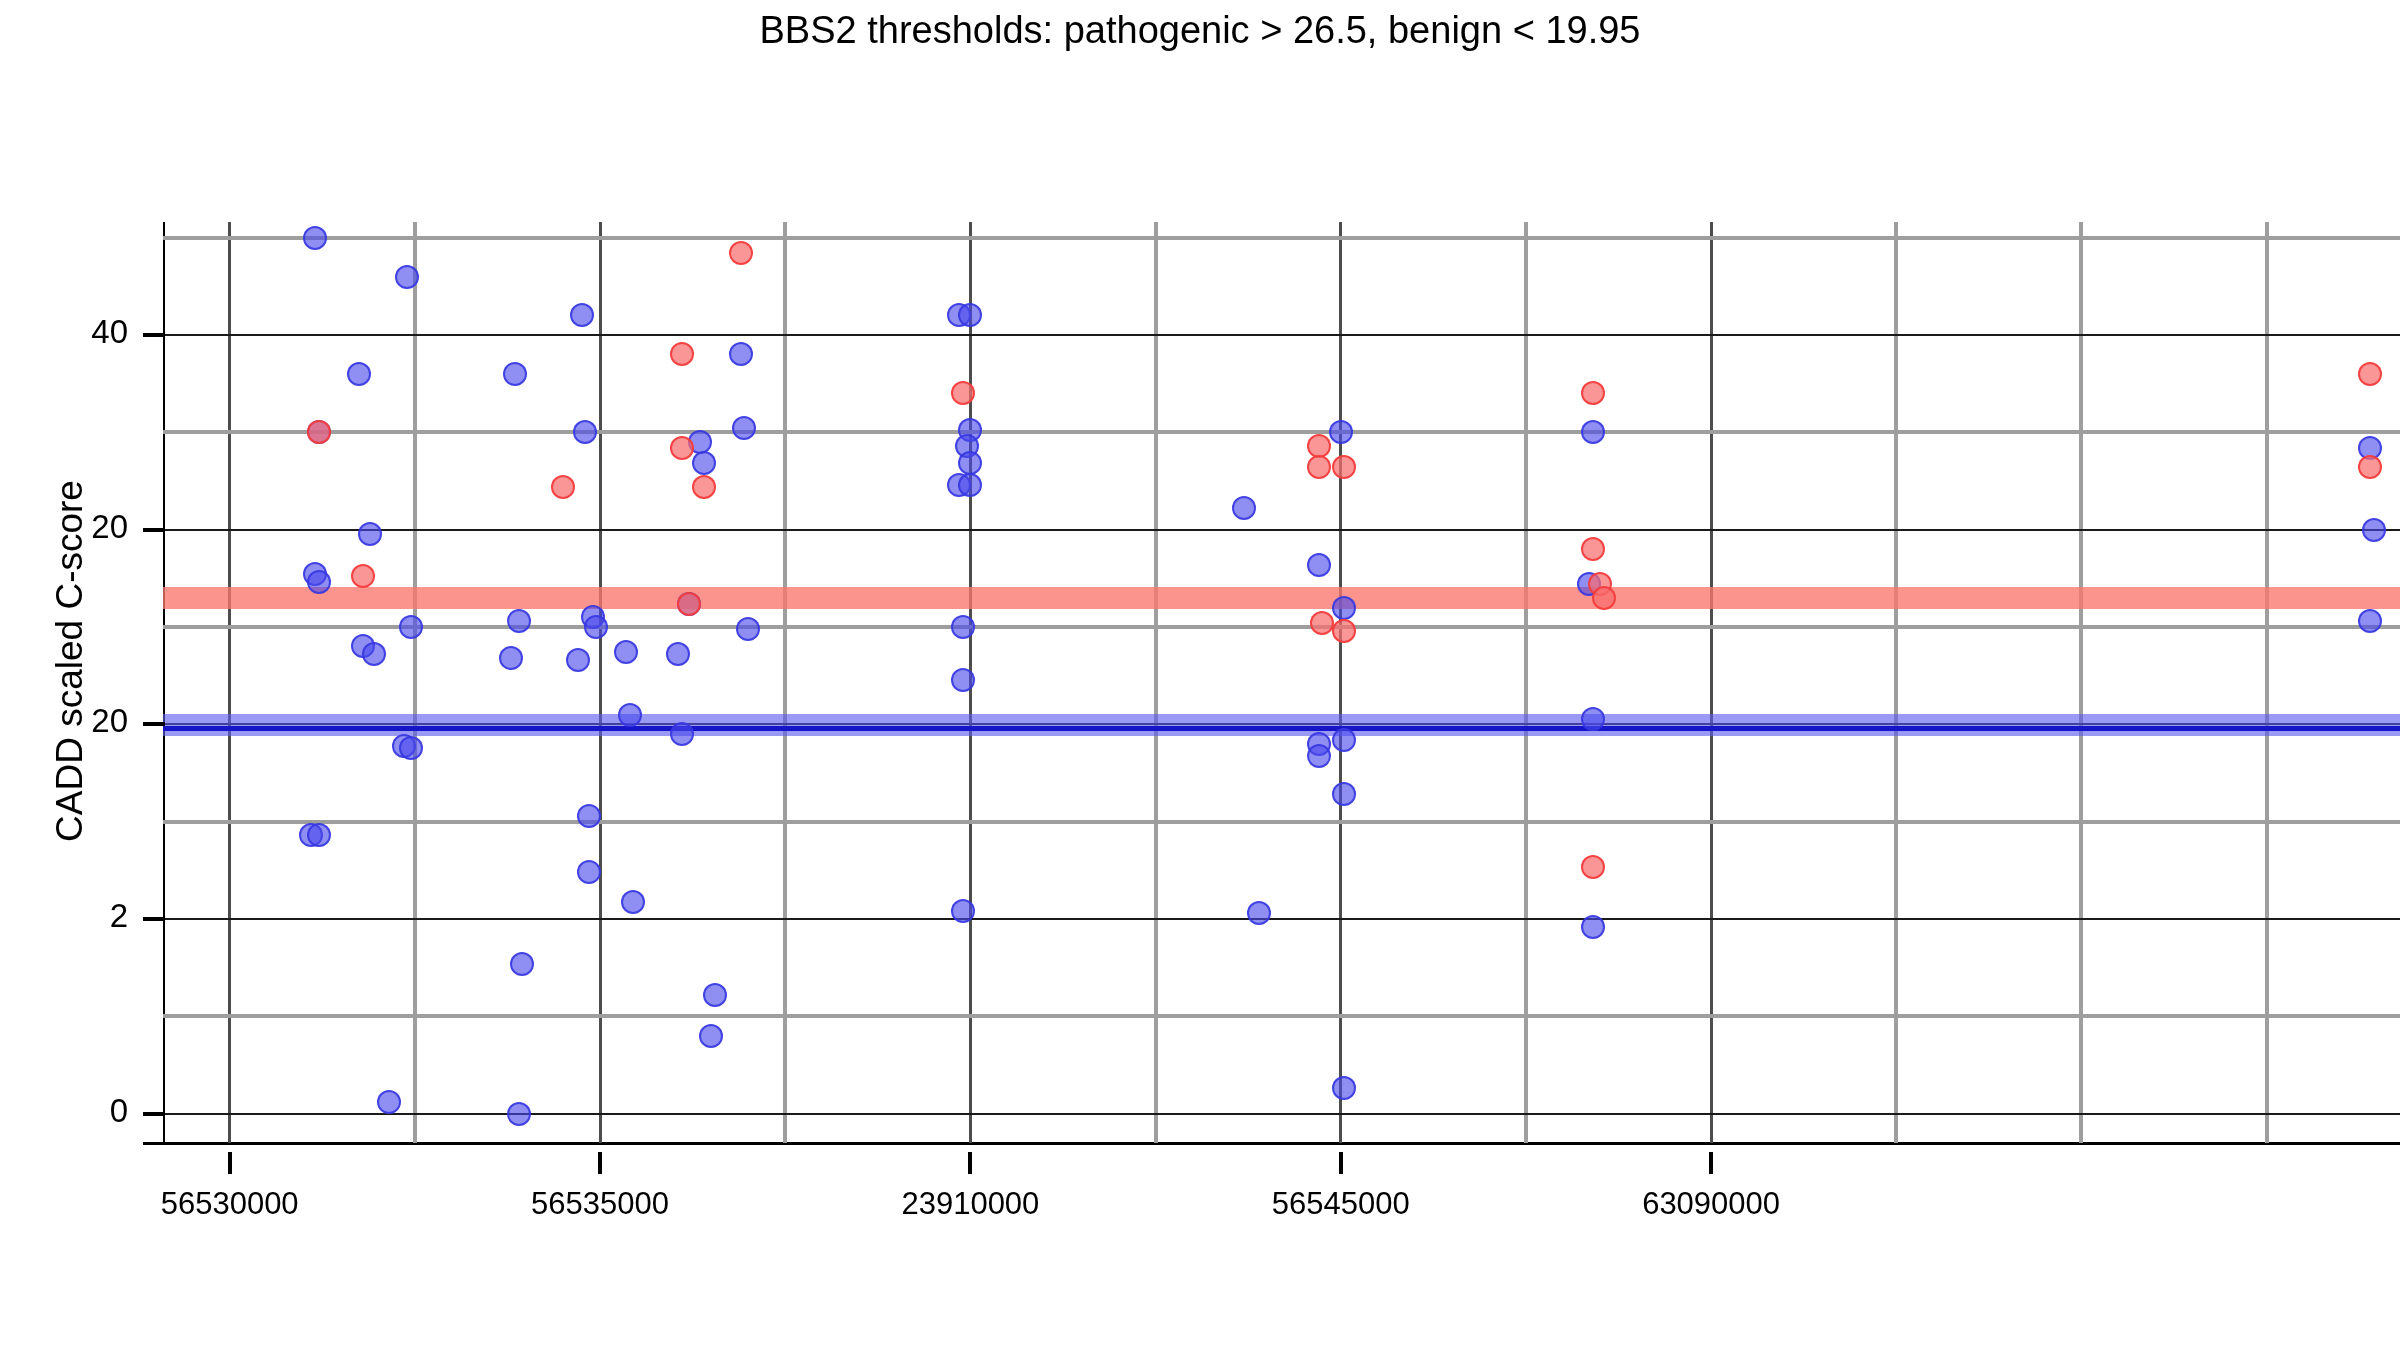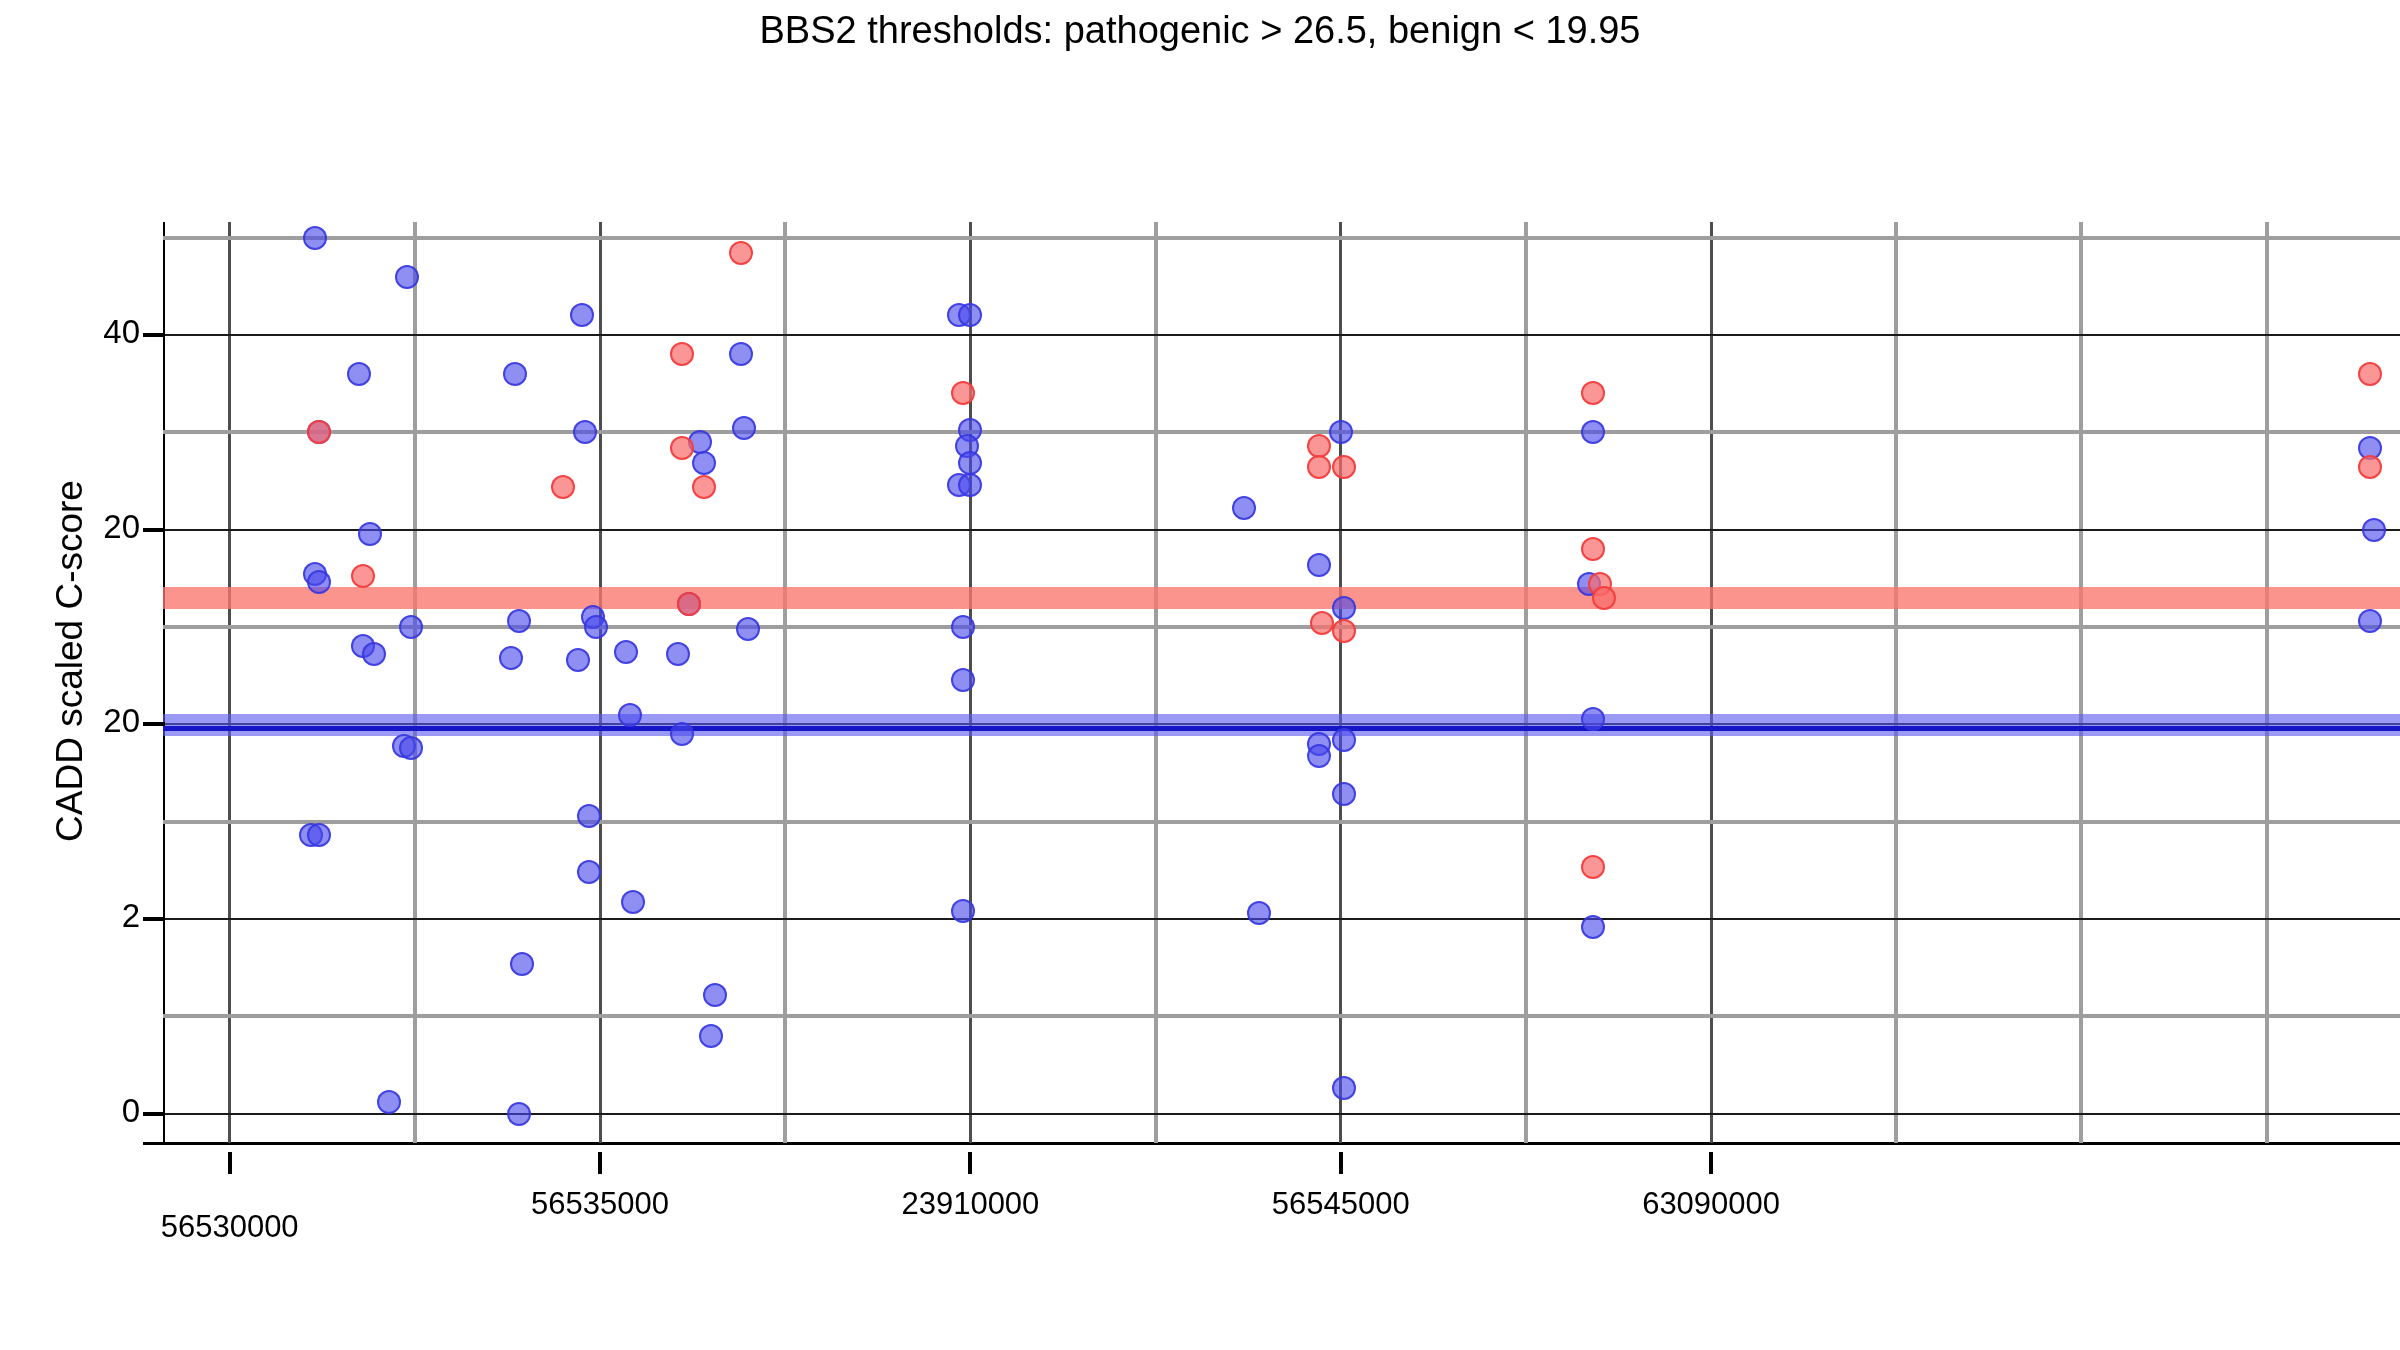--- a/index.html
+++ b/index.html
@@ -18,21 +18,21 @@
 
   .grid-v{position:absolute;top:222px;width:4px;height:921px;background:#9e9e9e;}
   .grid-v.major{background:#4d4d4d;width:3px;}
   .grid-h{position:absolute;left:163px;width:2237px;height:4px;background:#9e9e9e;}
   .grid-h.major{background:#1a1a1a;height:2px;}
 
   
   .tick-x{position:absolute;width:4px;height:22px;background:#000;top:1152px;}
   .tick-y{position:absolute;left:143px;width:22px;height:4px;background:#000;}
   .ticklabel-x{position:absolute;top:1186px;font-size:31px;color:#000;text-align:center;width:300px;margin-left:-150px;white-space:nowrap;}
-  .ticklabel-y{position:absolute;left:12px;width:128px;text-align:right;font-size:33px;color:#000;white-space:nowrap;}
+  .ticklabel-y{position:absolute;left:0;width:128px;text-align:right;font-size:33px;color:#000;white-space:nowrap;}
 
   
   .band{position:absolute;left:163px;width:2237px;}
   .band-red{background:#F8766D;opacity:.78;height:22px;}
   .band-blue{background:#5C5CEE;opacity:.62;height:22px;}
   .band-blue-core{background:#1616C8;height:5px;}
 
   
   .pt{position:absolute;width:24px;height:24px;border-radius:50%;margin-left:-12px;margin-top:-12px;box-sizing:border-box;}
   .pt.blue{background:rgba(72,72,235,.62);border:2.5px solid rgba(54,54,225,.85);}
@@ -170,21 +170,21 @@
       <div class="pt red" style="left: 1592.61px; top: 393.349px;"></div>
       <div class="pt red" style="left: 1592.61px; top: 549.121px;"></div>
       <div class="pt red" style="left: 1600.01px; top: 584.169px;"></div>
       <div class="pt red" style="left: 1603.72px; top: 597.799px;"></div>
       <div class="pt red" style="left: 1592.61px; top: 866.505px;"></div>
       <div class="pt red" style="left: 2370.37px; top: 373.877px;"></div>
       <div class="pt red" style="left: 2370.37px; top: 467.34px;"></div>
     </div>
   <div id="ticklabel-layer">
       <div class="tick-x" style="left: 227.666px;"></div>
-      <div class="ticklabel-x" style="left: 229.666px; margin-top: 23px;">56530000</div>
+      <div class="ticklabel-x" style="left: 229.666px;">56530000</div>
       <div class="tick-x" style="left: 598.03px;"></div>
       <div class="ticklabel-x" style="left: 600.03px;">56535000</div>
       <div class="tick-x" style="left: 968.394px;"></div>
       <div class="ticklabel-x" style="left: 970.394px;">23910000</div>
       <div class="tick-x" style="left: 1338.76px;"></div>
       <div class="ticklabel-x" style="left: 1340.76px;">56545000</div>
       <div class="tick-x" style="left: 1709.12px;"></div>
       <div class="ticklabel-x" style="left: 1711.12px;">63090000</div>
       <div class="tick-y" style="top: 1111.79px;"></div>
       <div class="ticklabel-y" style="top: 1091.79px;">0</div>

